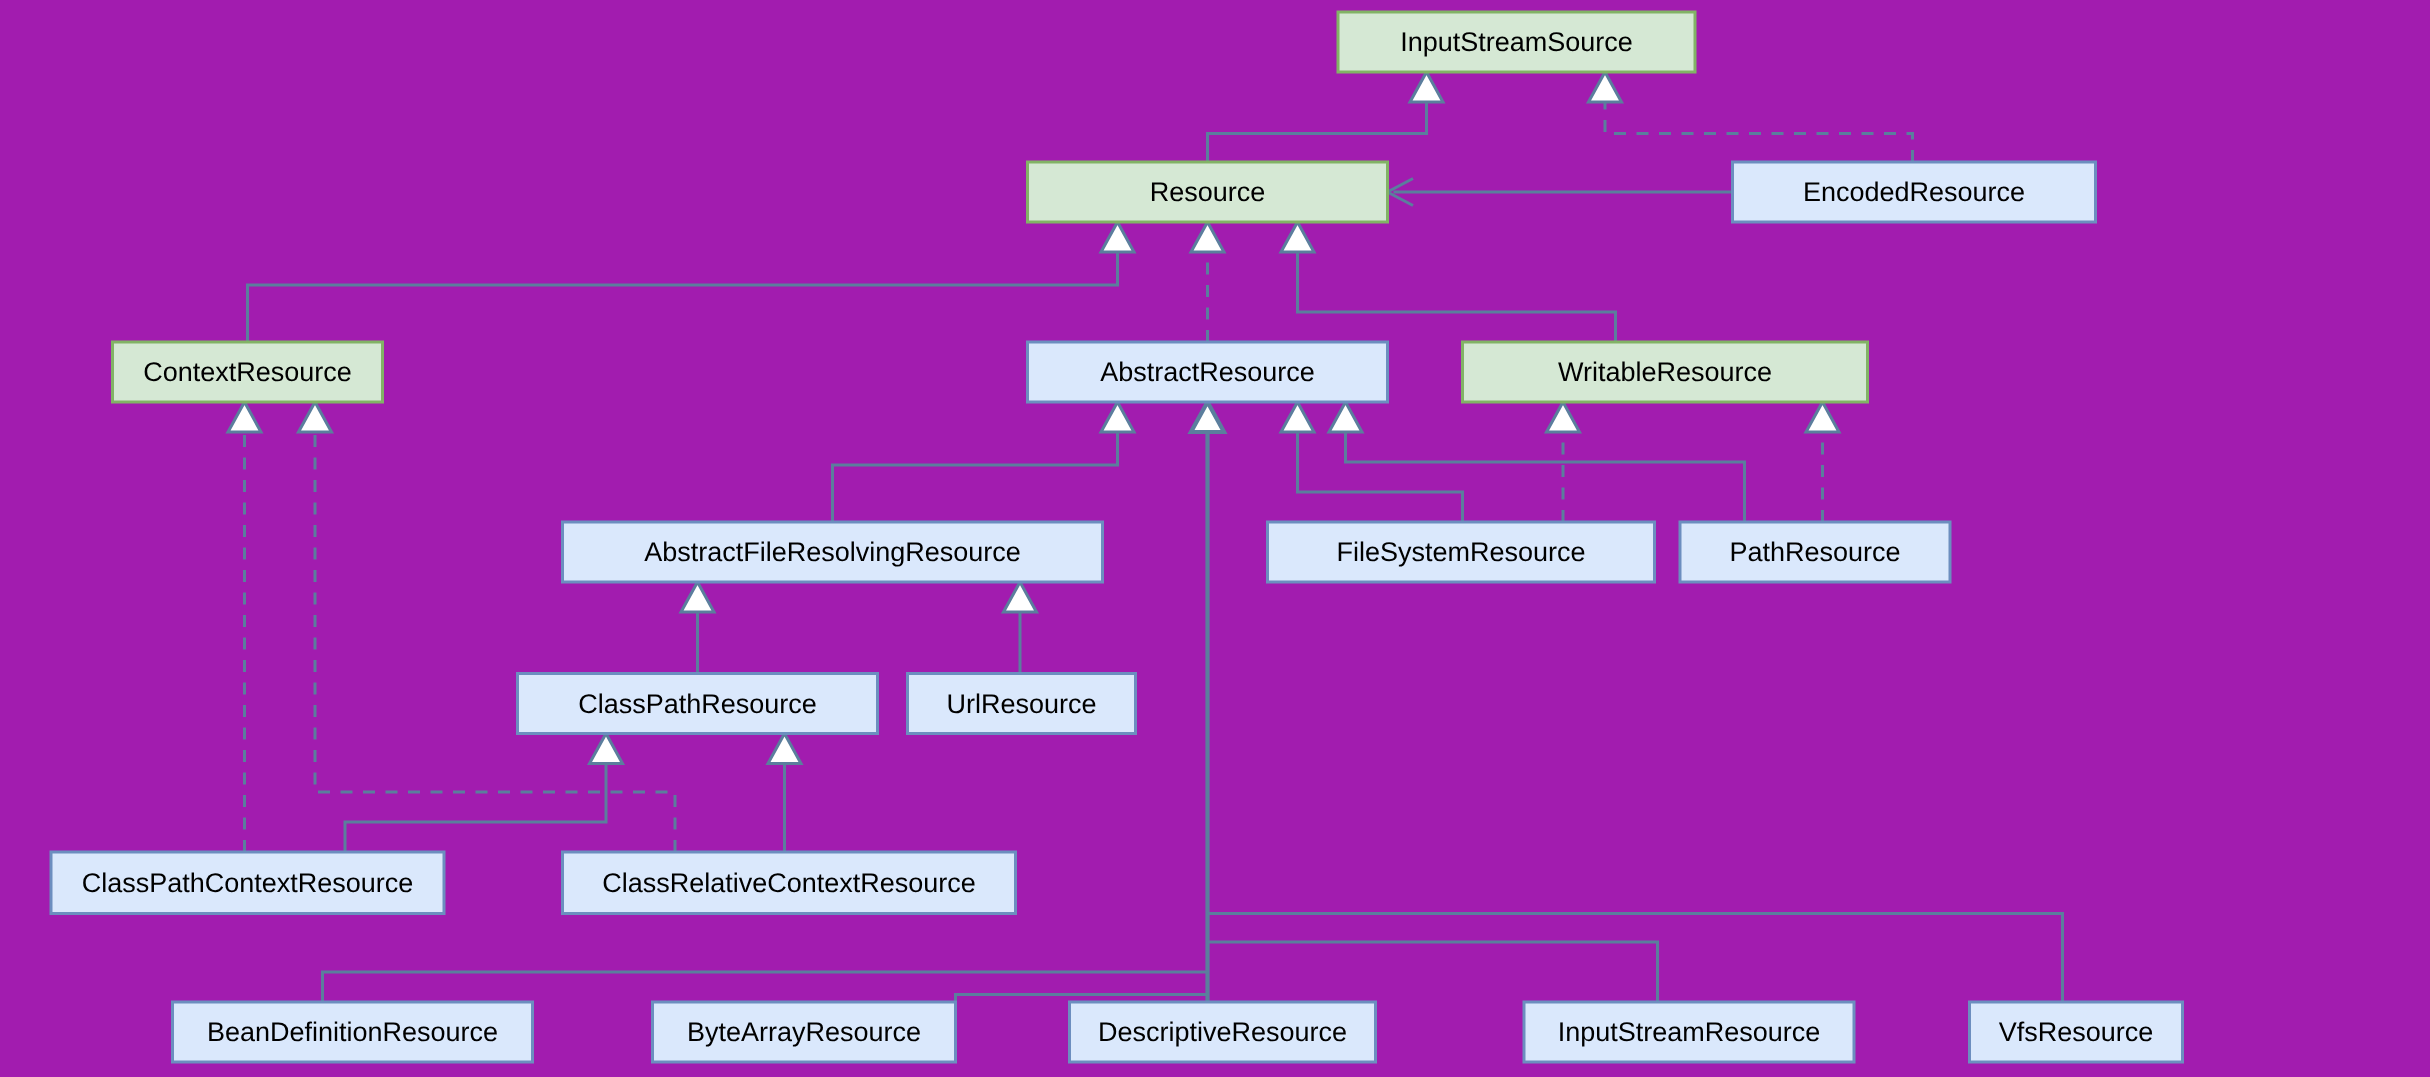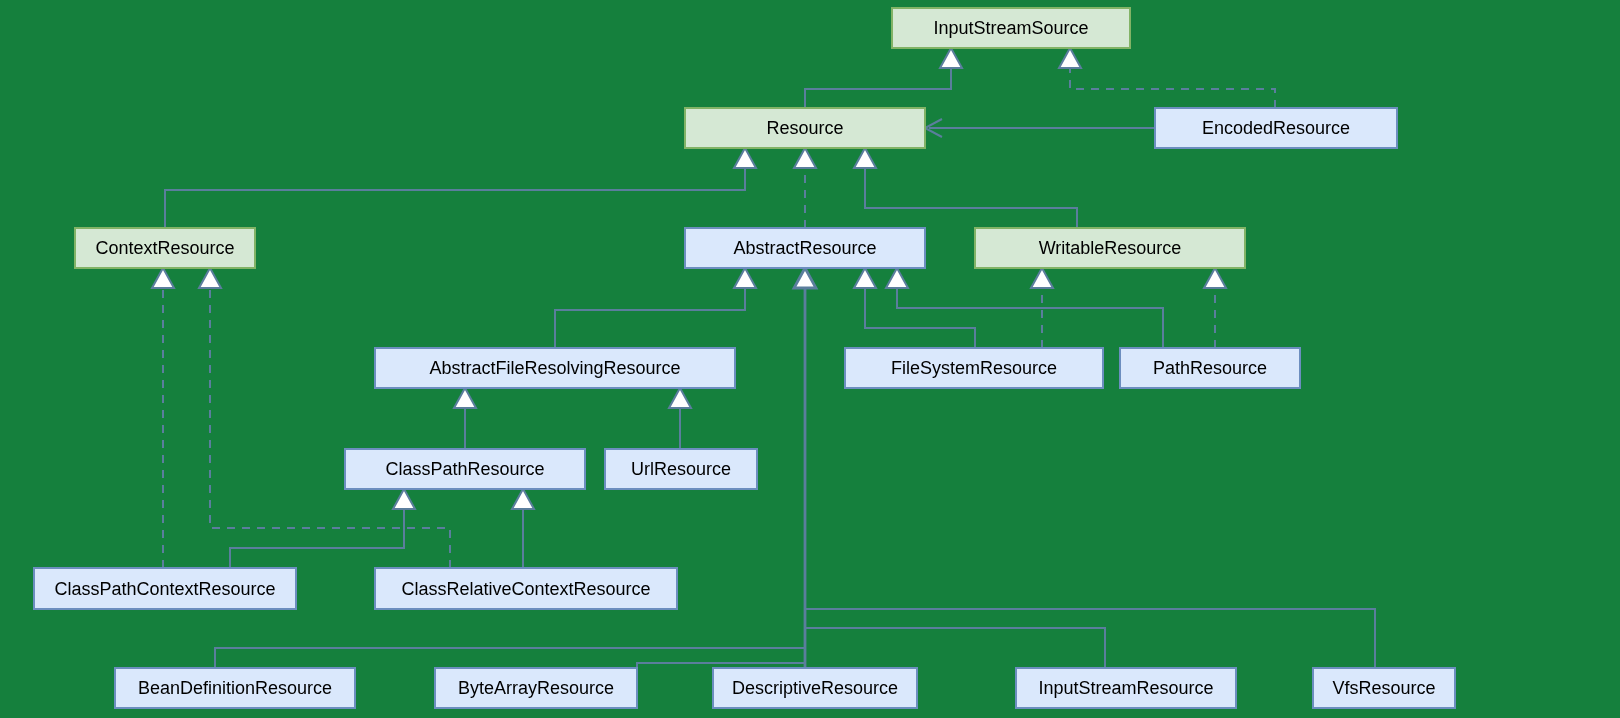--- a/index.html
+++ b/index.html
@@ -5,21 +5,21 @@
   html, body {
     margin: 0;
     padding: 0;
     background: #ffffff;
     font-family: "Liberation Sans", sans-serif;
   }
   #stage {
     position: relative;
     width: 1620px;
     height: 718px;
-    background: #15803d;
+    background: #a21caf;
     overflow: hidden;
   }
   svg text {
     font-family: "Liberation Sans", sans-serif;
     font-size: 18px;
     fill: #000000;
   }
 </style>
 </head>
 <body>

